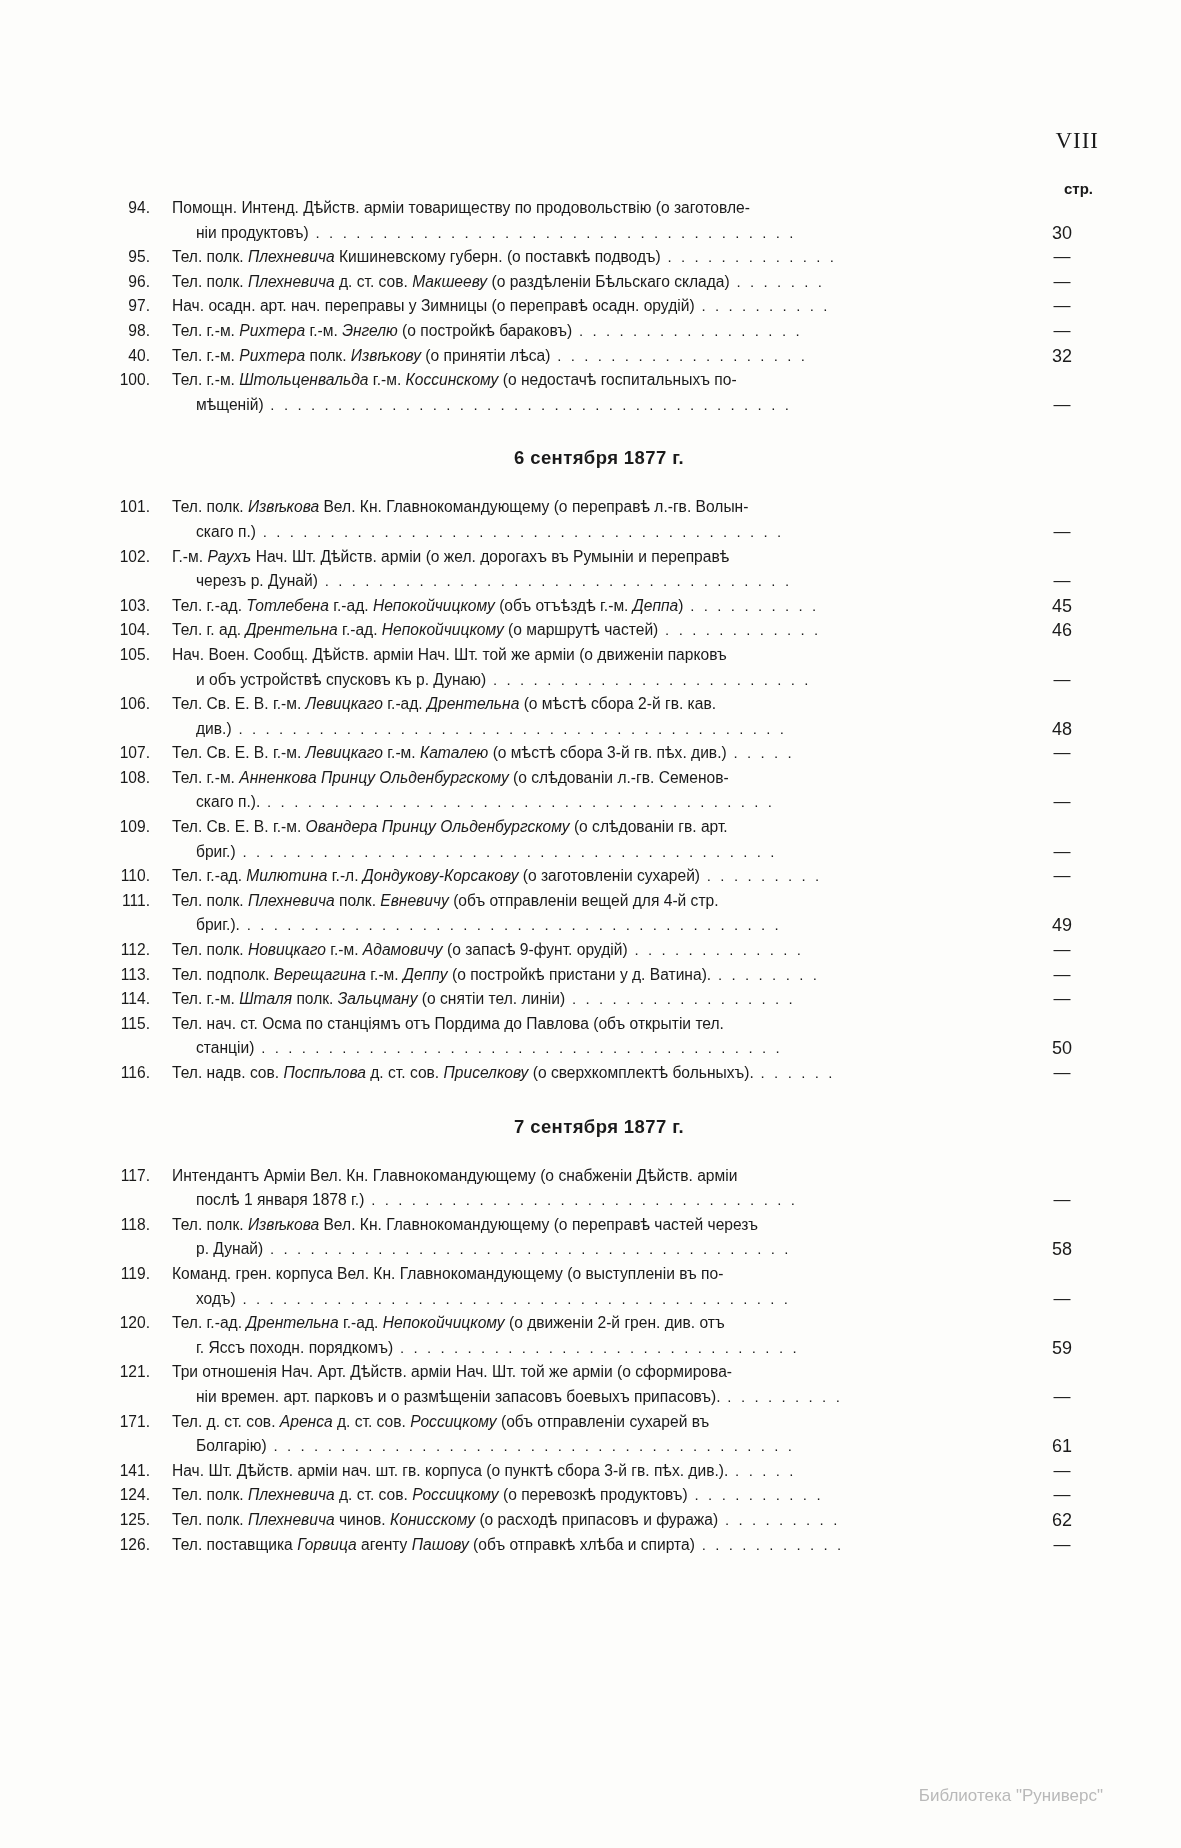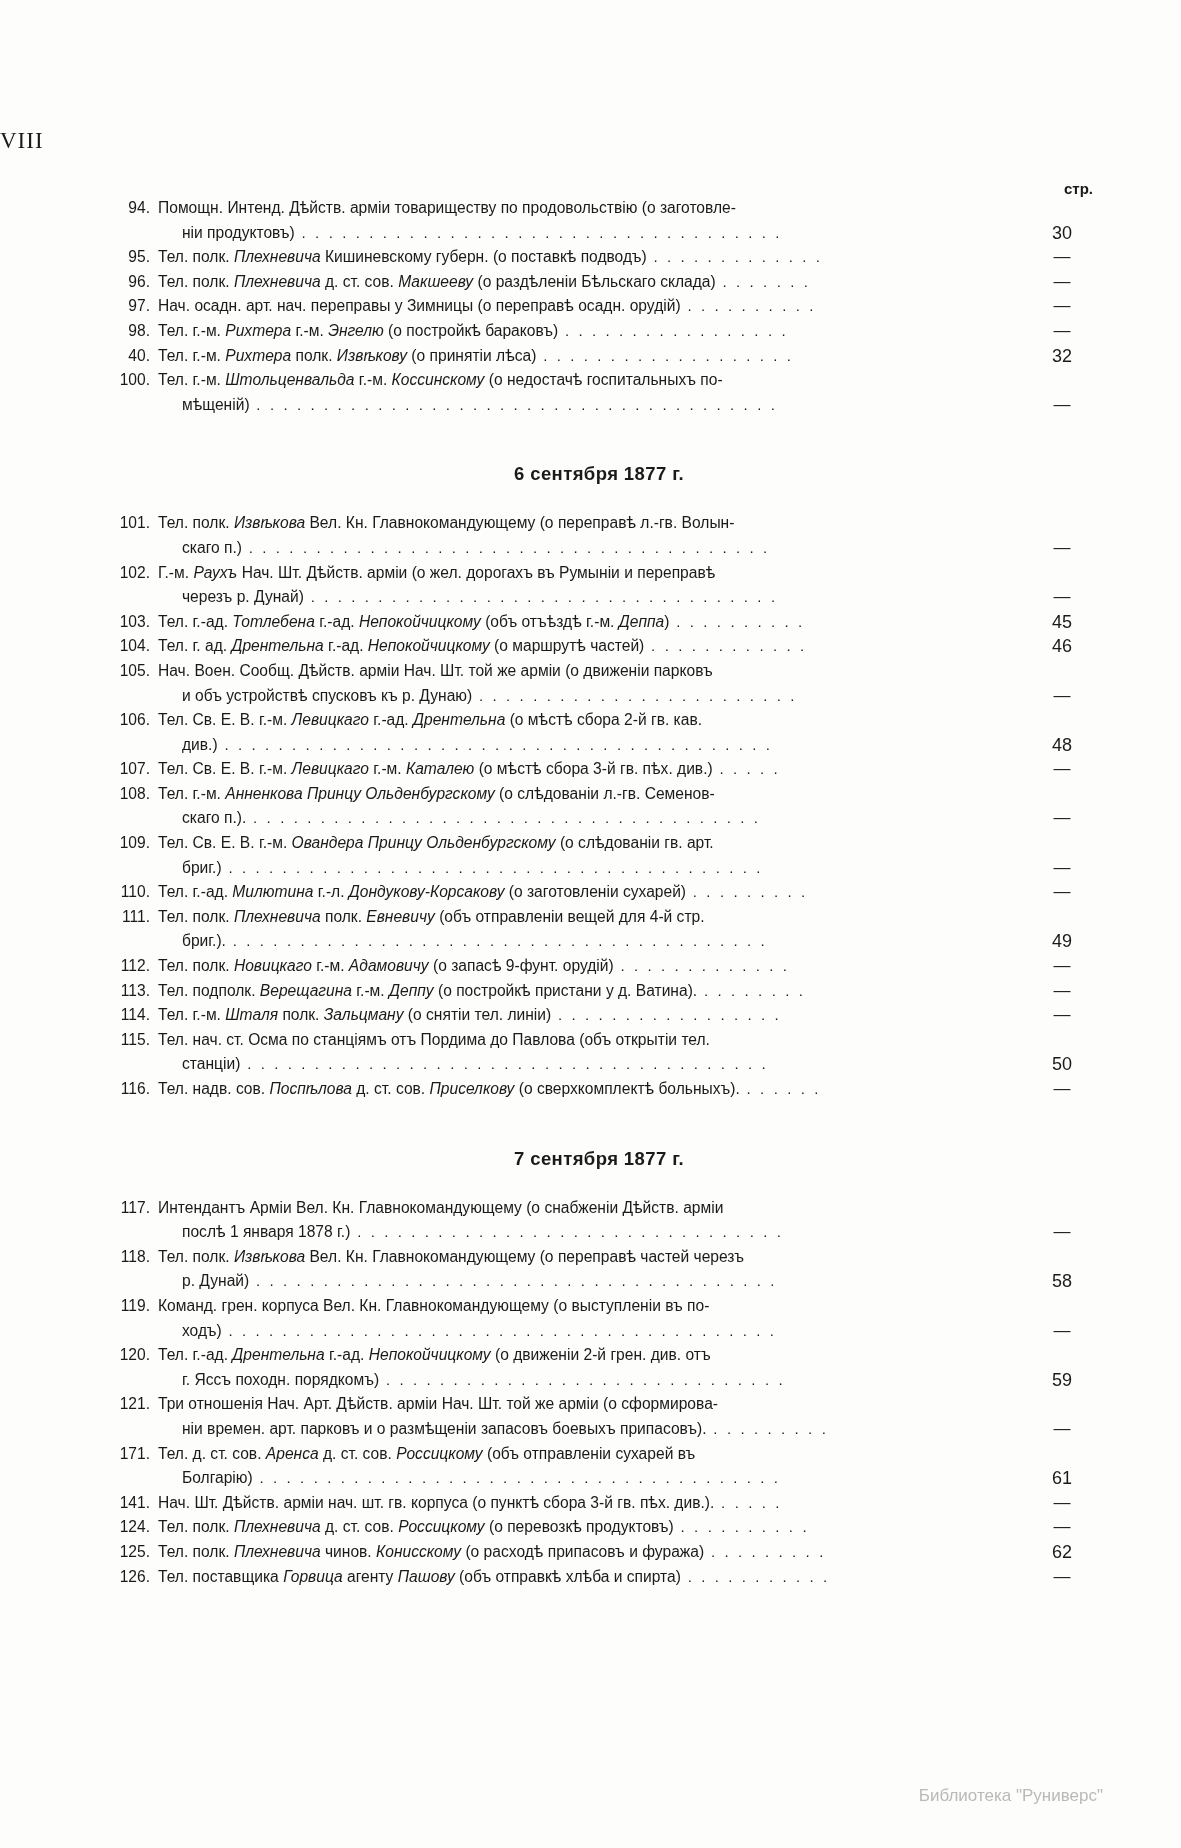--- a/index.html
+++ b/index.html
@@ -20,21 +20,21 @@
     left: 0; top: 0;
     width: 1181px;
     height: 1848px;
     background: #fdfdfb;
   }
   .page-number {
     position: absolute;
     top: 128px;
     left: 0;
     width: 1099px;
-    text-align: left;
+    text-align: right;
     font-size: 23px;
     letter-spacing: 1px;
     font-family: "Liberation Serif", serif;
   }
   .col-header {
     position: absolute;
     top: 160px;
     right: 88px;
     font-size: 15px;
     font-family: "Liberation Sans", sans-serif;
@@ -51,21 +51,21 @@
     display: flex;
     align-items: flex-start;
     font-size: 16.5px;
     line-height: 24.6px;
     margin-bottom: 0px;
   }
   .entry .num {
     width: 46px;
     text-align: right;
     flex: 0 0 46px;
-    padding-right: 8px;
+    padding-right: 22px;
     font-family: "Liberation Sans", sans-serif;
     font-size: 15.6px;
     white-space: nowrap;
   }
   .entry .body {
     flex: 1 1 auto;
     padding-right: 12px;
     font-family: "Liberation Sans", sans-serif;
     font-size: 15.6px;
     text-align: left;
@@ -92,21 +92,21 @@
   }
   .dots {
     letter-spacing: 2.6px;
     font-size: 15px;
   }
   .section-head {
     text-align: center;
     font-family: "Liberation Sans", sans-serif;
     font-weight: bold;
     font-size: 18.5px;
-    margin: 46px 0 26px 0;
+    margin: 30px 0 26px 0;
     letter-spacing: 0.4px;
   }
   .watermark {
     position: absolute;
     right: 78px;
     bottom: 42px;
     color: #b9b9b9;
     font-size: 17px;
     font-family: "Liberation Sans", sans-serif;
   }

